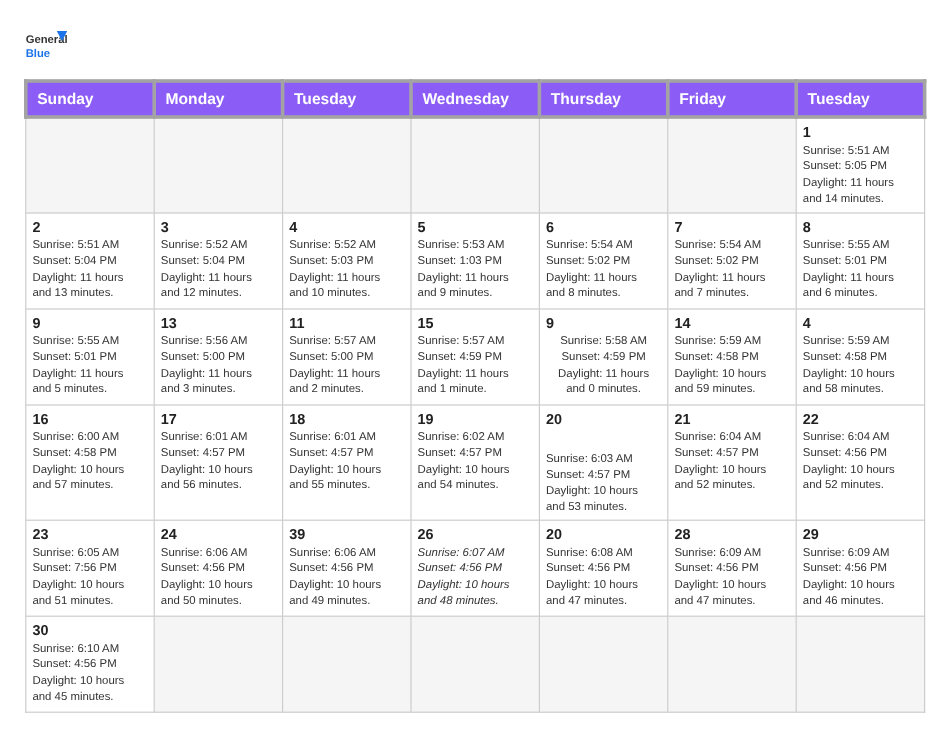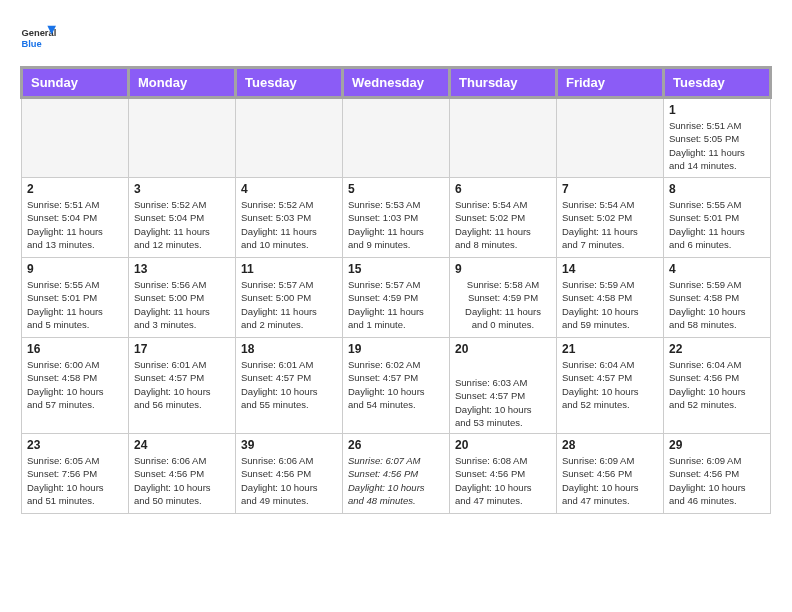--- a/index.html
+++ b/index.html
@@ -323,14 +323,29 @@
 and 47 minutes.</div>
         </td>
         <td>
           <span class="day-number">29</span>
           <div class="day-info" style="white-space: pre-line;">Sunrise: 6:09 AM
 Sunset: 4:56 PM
 Daylight: 10 hours
 and 46 minutes.</div>
         </td>
       </tr>
+      <tr>
+        <td>
+          <span class="day-number">30</span>
+          <div class="day-info" style="white-space: pre-line;">Sunrise: 6:10 AM
+Sunset: 4:56 PM
+Daylight: 10 hours
+and 45 minutes.</div>
+        </td>
+        <td class="last-row" style="height: 70px;"></td>
+        <td class="last-row" style="height: 70px;"></td>
+        <td class="last-row" style="height: 70px;"></td>
+        <td class="last-row" style="height: 70px;"></td>
+        <td class="last-row" style="height: 70px;"></td>
+        <td class="last-row" style="height: 70px;"></td>
+      </tr>
     </tbody>
 </table>
 
 </body></html>

